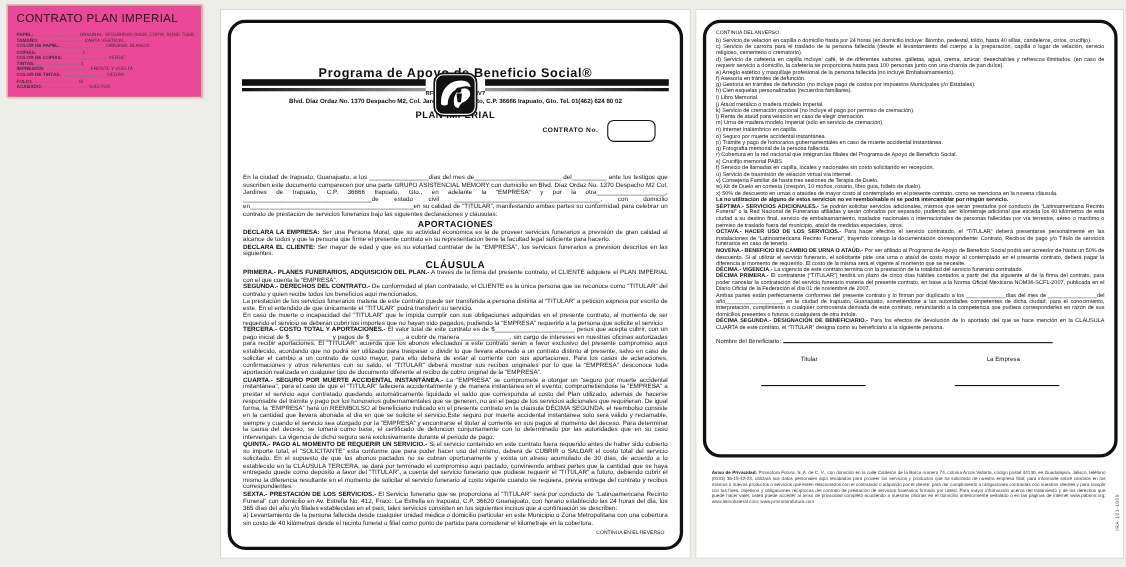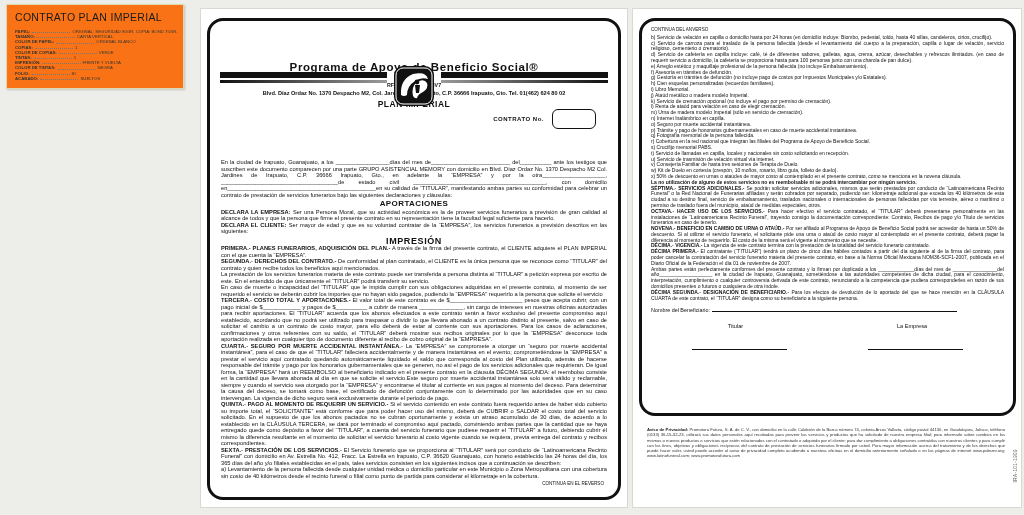--- a/index.html
+++ b/index.html
@@ -1,21 +1,21 @@
 <!DOCTYPE html>
 <html><head>
 <meta charset="utf-8">
 <style>
   * { margin:0; padding:0; box-sizing:border-box; }
   html,body { width:1024px; height:515px; overflow:hidden; }
   body { background:#ededea; font-family:"Liberation Sans", sans-serif; color:#111; position:relative; }
 
   
   .spec-box { position:absolute; left:6px; top:4px; width:178px; height:85px;
-    background:#f97316; border:1px solid #e0d9ae; box-shadow:1px 1px 2px rgba(0,0,0,.18);
+    background:#ec4899; border:1px solid #e0d9ae; box-shadow:1px 1px 2px rgba(0,0,0,.18);
     padding:6px 8px 4px 8px; }
   .spec-title { font-size:10.5px; letter-spacing:.3px; color:#1a1a1a; margin-bottom:6px; font-weight:400; }
   .spec-rows { width:100%; }
   .spec-row { display:flex; align-items:flex-end; font-size:4.3px; line-height:5.2px; color:#333; }
   .spec-row .lbl { font-weight:bold; white-space:nowrap; }
   .spec-row .dots { flex:0 0 auto; width:38px; border-bottom:1px dotted #777; margin:0 2px 1px 2px; }
   .spec-row .val { white-space:nowrap; }
 
   
   .sheet { position:absolute; background:#fff; border:1px solid #d9d9d4; }
@@ -161,21 +161,21 @@
       <div class="h-plan">PLAN IMPERIAL</div>
     </div>
 
     <div class="t1">
       <p>En la ciudad de Irapuato, Guanajuato, a los _________________días del mes de_________________________ del__________ ante los testigos que suscriben este documento comparecen por una parte GRUPO ASISTENCIAL MEMORY con domicilio en Blvd. Díaz Ordaz No. 1370 Despacho M2 Col. Jardines de Irapuato, C.P. 36666 Irapuato, Gto., en adelante la “EMPRESA” y por la otra____________________, _____________________________________de estado civil __________________________________________, con domicilio en_______________________________________________en su calidad de “TITULAR”, manifestando ambas partes su conformidad para celebrar un contrato de prestación de servicios funerarios bajo las siguientes declaraciones y cláusulas:</p>
 
       <div class="sechead">APORTACIONES</div>
       <p><b class="lead">DECLARA LA EMPRESA:</b> <span>Ser una Persona Moral, que su actividad económica es la de proveer servicios funerarios a previsión de gran calidad al alcance de todos y que la persona que firme el presente contrato en su representación tiene la facultad legal suficiente para hacerlo.</span></p>
       <p><b class="lead">DECLARA EL CLIENTE:</b> <span>Ser mayor de edad y que es su voluntad contratar de la “EMPRESA”, los servicios funerarios a previsión descritos en las siguientes:</span></p>
 
-      <div class="sechead2">IMPRESIÓN</div>
+      <div class="sechead2">CLÁUSULA</div>
       <p><b class="lead">PRIMERA.- PLANES FUNERARIOS, ADQUISICIÓN DEL PLAN.-</b> <span>A través de la firma del presente contrato, el CLIENTE adquiere el PLAN IMPERIAL con el que cuenta la “EMPRESA”.</span></p>
       <p><b class="lead">SEGUNDA.- DERECHOS DEL CONTRATO.-</b> <span>De conformidad al plan contratado, el CLIENTE es la única persona que se reconoce como “TITULAR” del contrato y quien recibe todos los beneficios aquí mencionados.</span></p>
       <p><span>La prestación de los servicios funerarios materia de este contrato puede ser transferida a persona distinta al “TITULAR” a petición expresa por escrito de este. En el entendido de que únicamente el “TITULAR” podrá transferir su servicio.</span></p>
       <p><span>En caso de muerte o incapacidad del “TITULAR” que le impida cumplir con sus obligaciones adquiridas en el presente contrato, al momento de ser requerido el servicio se deberán cubrir los importes que no hayan sido pagados, pudiendo la “EMPRESA” requerirlo a la persona que solicite el servicio</span></p>
       <p><b class="lead">TERCERA.- COSTO TOTAL Y APORTACIONES.-</b> <span>El valor total de este contrato es de $_______________________ pesos que acepta cubrir, con un pago inicial de $____________ y pagos de $__________ a cubrir de manera ______________, sin cargo de intereses en nuestras oficinas autorizadas para recibir aportaciones. El “TITULAR” acuerda que los abonos efectuados a este contrato serán a favor exclusivo del presente compromiso aquí establecido, acordando que no podrá ser utilizado para traspasar o dividir lo que llevara abonado a un contrato distinto al presente, salvo en caso de solicitar el cambio a un contrato de costo mayor, para ello deberá de estar al corriente con sus aportaciones. Para los casos de aclaraciones, confirmaciones y otros referentes con su saldo, el “TITULAR” deberá mostrar sus recibos originales por lo que la “EMPRESA” desconoce toda aportación realizada en cualquier tipo de documento diferente al recibo de cobro original de la “EMPRESA”.</span></p>
       <p><b class="lead">CUARTA.- SEGURO POR MUERTE ACCIDENTAL INSTANTÁNEA.-</b> <span>La “EMPRESA” se compromete a otorgar un “seguro por muerte accidental instantánea”, para el caso de que el “TITULAR” falleciera accidentalmente y de manera instantánea en el evento; comprometiéndose la “EMPRESA” a prestar el servicio aquí contratado quedando automáticamente liquidado el saldo que corresponda al costo del Plan utilizado, además de hacerse responsable del trámite y pago por los honorarios gubernamentales que se generen, no así el pago de los servicios adicionales que requirieran. De igual forma, la “EMPRESA” hará un REEMBOLSO al beneficiario indicado en el presente contrato en la cláusula DÉCIMA SEGUNDA: el reembolso consiste en la cantidad que llevara abonada al día en que se solicite el servicio.Este seguro por muerte accidental instantánea solo será válido y reclamable, siempre y cuando el servicio sea otorgado por la “EMPRESA” y encontrarse el titular al corriente en sus pagos al momento del deceso. Para determinar la causa del deceso, se tomará como base, el certificado de defunción conjuntamente con lo determinado por las autoridades que en su caso intervengan. La vigencia de dicho seguro será exclusivamente durante el periodo de pago.</span></p>
       <p><b class="lead">QUINTA.- PAGO AL MOMENTO DE REQUERIR UN SERVICIO.-</b> <span>Si el servicio contenido en este contrato fuera requerido antes de haber sido cubierto su importe total, el “SOLICITANTE” está conforme que para poder hacer uso del mismo, deberá de CUBRIR o SALDAR el costo total del servicio solicitado. En el supuesto de que los abonos pactados no se cubran oportunamente y exista un atraso acumulado de 30 días, de acuerdo a lo establecido en la CLÁUSULA TERCERA, se dará por terminado el compromiso aquí pactado, conviniendo ambas partes que la cantidad que se haya entregado quede como depósito a favor del “TITULAR”, a cuenta del servicio funerario que pudiese requerir el “TITULAR” a futuro, debiendo cubrir él mismo la diferencia resultante en el momento de solicitar el servicio funerario al costo vigente cuando se requiera, previa entrega del contrato y recibos correspondientes.</span></p>
       <p><b class="lead">SEXTA.- PRESTACIÓN DE LOS SERVICIOS.-</b> <span>El Servicio funerario que se proporciona al “TITULAR” será por conducto de “Latinoamericana Recinto Funeral” con domicilio en Av. Estrella No. 412, Fracc. La Estrella en Irapuato, C.P. 36620 Guanajuato, con horario establecido las 24 horas del día, los 365 días del año y/o filiales establecidas en el país, tales servicios consisten en los siguientes incisos que a continuación se describen:</span></p>
       <p><span>a) Levantamiento de la persona fallecida desde cualquier unidad médica o domicilio particular en este Municipio o Zona Metropolitana con una cobertura  sin costo de 40 kilómetros desde el recinto funeral o filial como punto de partida para considerar el kilometraje en la cobertura.</span></p>
     </div>

